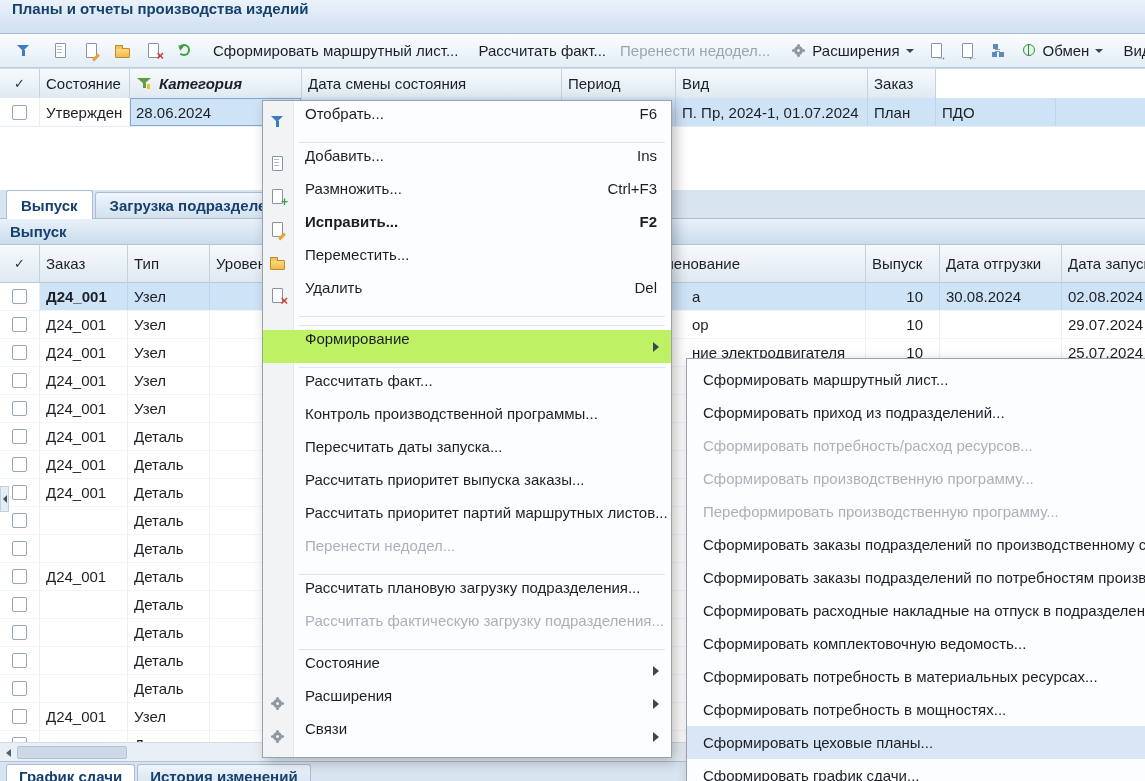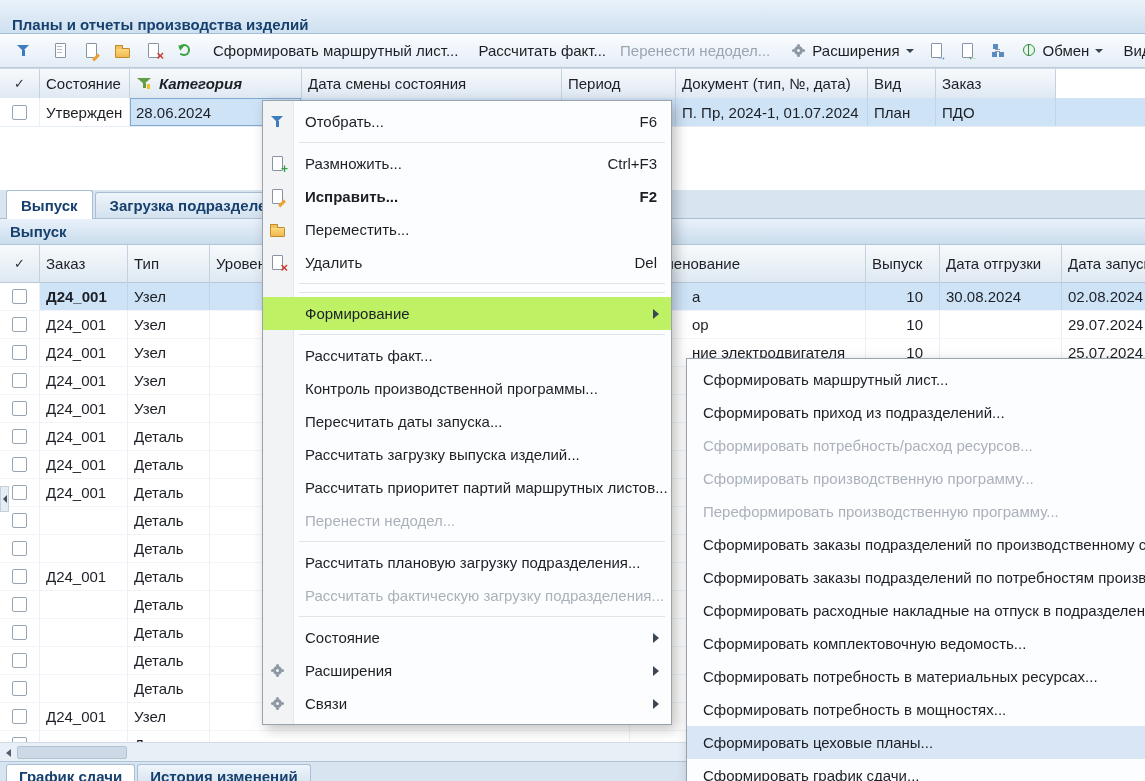--- a/index.html
+++ b/index.html
@@ -25,21 +25,21 @@
   .icon-refresh::after{content:"";position:absolute;left:-1px;top:1px;border:3px solid transparent;border-right:5px solid #36a23d;transform:rotate(40deg)}
   .icon-gear::before{content:"";position:absolute;left:4px;top:4px;width:9px;height:9px;border-radius:50%;border:3px solid #8d97a3;box-sizing:border-box;
        box-shadow:0 -5px 0 -3px #8d97a3,0 5px 0 -3px #8d97a3,-5px 0 0 -3px #8d97a3,5px 0 0 -3px #8d97a3}
   .icon-globe::before{content:"";position:absolute;left:2px;top:2px;width:12px;height:12px;border-radius:50%;border:1px solid #2f8f3f;background:#e8f6ec;box-sizing:border-box}
   .icon-globe::after{content:"";position:absolute;left:7px;top:2px;width:1px;height:12px;background:#2f8f3f;box-shadow:-5px 5px 0 5px transparent}
   .icon-hierarchy::before{content:"";position:absolute;left:3px;top:2px;width:5px;height:5px;background:#5b8ac2;box-shadow:6px 8px 0 #5b8ac2,-1px 8px 0 #5b8ac2}
   .icon-hierarchy::after{content:"";position:absolute;left:5px;top:7px;width:5px;height:1px;background:#8d97a3;box-shadow:0 2px 0 #8d97a3}
 
   
   .titlebar{position:absolute;left:0;top:0;right:0;height:34px;background:linear-gradient(#eaf2fa,#cfe0f0);
-       border-bottom:1px solid #a6bcd4;display:flex;align-items:flex-end;padding:0 12px;box-sizing:border-box}
+       border-bottom:1px solid #a6bcd4;display:flex;align-items:flex-start;padding:0 12px;box-sizing:border-box}
   .titlebar .title{font-weight:700;color:#16406e}
   .toolbar{position:absolute;top:34px;left:0;right:0;height:34px;background:linear-gradient(#fbfdff,#e3edf6);
        border-bottom:1px solid #bccadb;display:flex;align-items:center;padding:0 8px;box-sizing:border-box}
   .tb-item{display:flex;align-items:center;height:26px;padding:0 7px;border-radius:3px;white-space:nowrap;color:#1c2026}
   .tb-item.sep{width:1px;height:22px;padding:0;margin:0 3px;background:#c3d0de}
   .tb-item.disabled{color:#9aa5b1}
   .tb-item .ico:not(.icon){display:none}
   .tb-item .lbl:empty{display:none}
   .tb-item .ico.icon + .lbl{margin-left:5px}
   .caret-glyph{display:none;width:0;height:0;border-left:4px solid transparent;border-right:4px solid transparent;border-top:4px solid #38444f;margin-left:6px}
@@ -107,21 +107,21 @@
        border-radius:3px 3px 0 0;background:linear-gradient(#eff5fb,#d3e1ee);color:#16406e;font-weight:700;white-space:nowrap}
   .btab.active{background:#fff}
   .collapse-left{position:absolute;left:0;top:486px;width:9px;height:26px;display:flex;align-items:center;justify-content:center;
        background:#e4ecf4;border:1px solid #c2d0de;box-sizing:border-box}
   .collapse-left::before{content:"";border-top:4px solid transparent;border-bottom:4px solid transparent;border-right:4px solid #44505c}
 
   
   .menu{position:absolute;left:262px;top:100px;width:410px;background:#fcfdfe;border:1px solid #9aa2ab;
        box-shadow:4px 4px 12px rgba(0,0,0,.25);padding:4px 0;z-index:10;box-sizing:border-box}
   .menu::before{content:"";position:absolute;left:0;top:0;bottom:0;width:30px;background:#f2f3f5;border-right:1px solid #e4e6e9}
-  .mi{position:relative;height:33px;display:flex;align-items:center;padding:0 14px 0 42px;white-space:nowrap;box-sizing:border-box}
+  .mi{position:relative;height:33px;display:flex;align-items:flex-start;padding:0 14px 0 42px;white-space:nowrap;box-sizing:border-box}
   .mi .ico{position:absolute;left:6px;top:50%;margin-top:-9px}
   .mi .sc{margin-left:auto;padding-left:28px}
   .mi.bold{font-weight:700}
   .mi.disabled{color:#aab1b9}
   .mi.selected{background:#bef264}
   .mi.submenu::after{content:"";position:absolute;right:12px;top:50%;margin-top:-5px;
        border-top:5px solid transparent;border-bottom:5px solid transparent;border-left:6px solid #3c4754}
   .mi.sep{height:9px;padding:0}
   .mi.sep::after{content:"";position:absolute;left:36px;right:6px;top:4px;border-top:1px solid #e1e4e8}
 
@@ -229,23 +229,20 @@
         <span class="icon icon-category"></span>
         <span>Категория</span>
       </div>
     <div class="hcell">
         <span>Дата смены состояния</span>
       </div>
     <div class="hcell">
         <span>Период</span>
       </div>
     <div class="hcell">
-        <span>Документ (тип, №, дата)</span>
-      </div>
-    <div class="hcell">
         <span>Вид</span>
       </div>
     <div class="hcell">
         <span>Заказ</span>
       </div>
   </div>
 
   <div class="g1-row g1-cols">
     <div class="c">
         <span class="cb"></span>
@@ -544,20 +541,25 @@
   <div class="menu">
 
       <div class="mi">
         <span class="ico icon icon-filter"></span>
         <span class="lbl">Отобрать...</span>
         <span class="sc">F6</span>
       </div>
 
       <div class="mi sep"></div>
 
+      <div class="mi">
+        <span class="ico icon icon-doc-new"></span>
+        <span class="lbl">Добавить...</span>
+        <span class="sc">Ins</span>
+      </div>
 
       <div class="mi">
         <span class="ico icon icon-doc-copy"></span>
         <span class="lbl">Размножить...</span>
         <span class="sc">Ctrl+F3</span>
       </div>
 
       <div class="mi bold">
         <span class="ico icon icon-doc-edit"></span>
         <span class="lbl">Исправить...</span>
@@ -602,21 +604,21 @@
       </div>
 
       <div class="mi">
         <span class="ico"></span>
         <span class="lbl">Пересчитать даты запуска...</span>
         <span class="sc"></span>
       </div>
 
       <div class="mi">
         <span class="ico"></span>
-        <span class="lbl">Рассчитать загрузку выпуска изделий...</span>
+        <span class="lbl">Рассчитать приоритет выпуска заказы...</span>
         <span class="sc"></span>
       </div>
 
       <div class="mi">
         <span class="ico"></span>
         <span class="lbl">Рассчитать приоритет партий маршрутных листов...</span>
         <span class="sc"></span>
       </div>
 
       <div class="mi disabled">

